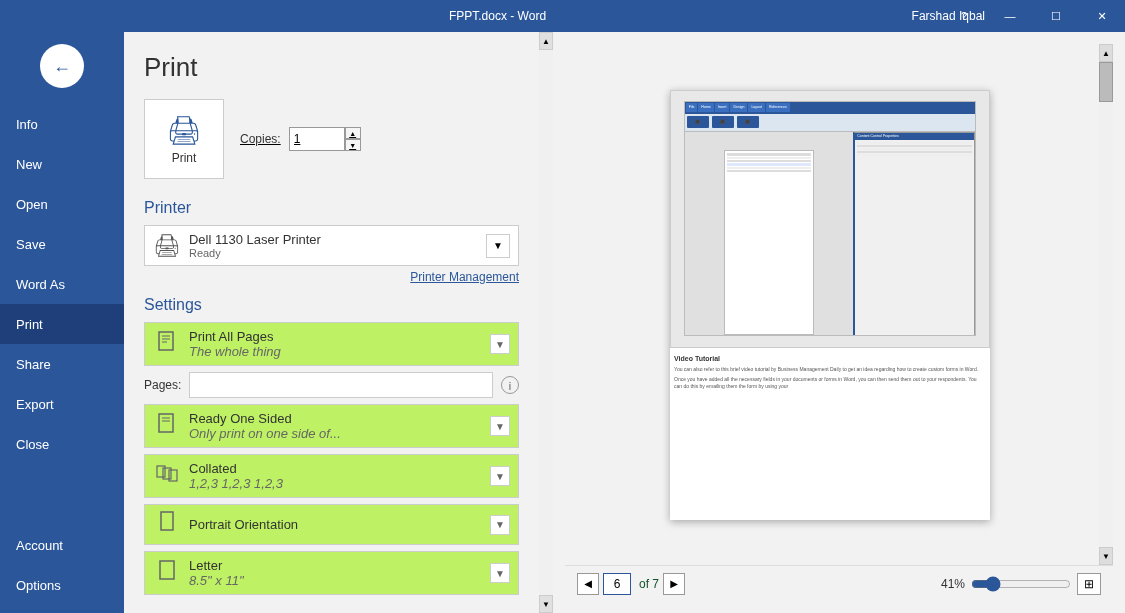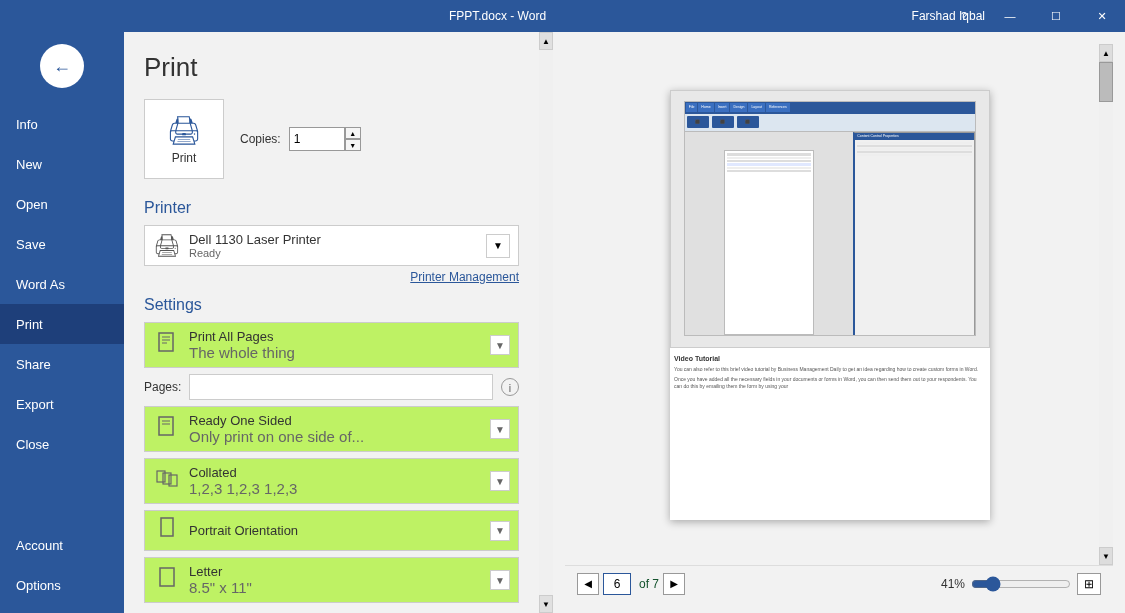--- a/index.html
+++ b/index.html
@@ -94,21 +94,21 @@
       border: 1px solid #ccc;
       background: white;
       display: flex; flex-direction: column;
       align-items: center; justify-content: center;
       cursor: pointer;
       gap: 4px;
     }
     .print-icon { font-size: 28px; color: #2b579a; }
     .print-btn-label { font-size: 12px; color: #333; }
 
-    .copies-area { display: flex; align-items: center; gap: 8px; }
+    .copies-area { display: flex; align-items: center; gap: 8px; text-decoration: underline; }
     .copies-label { font-size: 12px; color: #333; }
     .copies-input {
       width: 56px; height: 24px;
       border: 1px solid #999;
       padding: 0 4px;
       font-size: 12px;
       outline: none;
     }
     .copies-spinners { display: flex; flex-direction: column; }
     .spin-btn {
@@ -171,21 +171,21 @@
       display: flex;
       align-items: center;
       padding: 6px 8px;
       margin-bottom: 6px;
       cursor: pointer;
       position: relative;
     }
     .settings-icon { margin-right: 8px; font-size: 20px; color: #555; width: 28px; text-align: center; }
     .settings-text { flex: 1; }
     .settings-main { font-size: 13px; color: #333; }
-    .settings-sub { font-size: 15px; color: #666; }
+    .settings-sub { font-size: 13px; color: #666; font-style: italic; }
     .settings-arrow {
       font-size: 10px; color: #666;
       border: 1px solid #ccc;
       background: white;
       width: 20px; height: 20px;
       display: flex; align-items: center; justify-content: center;
     }
     .pages-row {
       display: flex; align-items: center; gap: 8px;
       margin-bottom: 6px;

